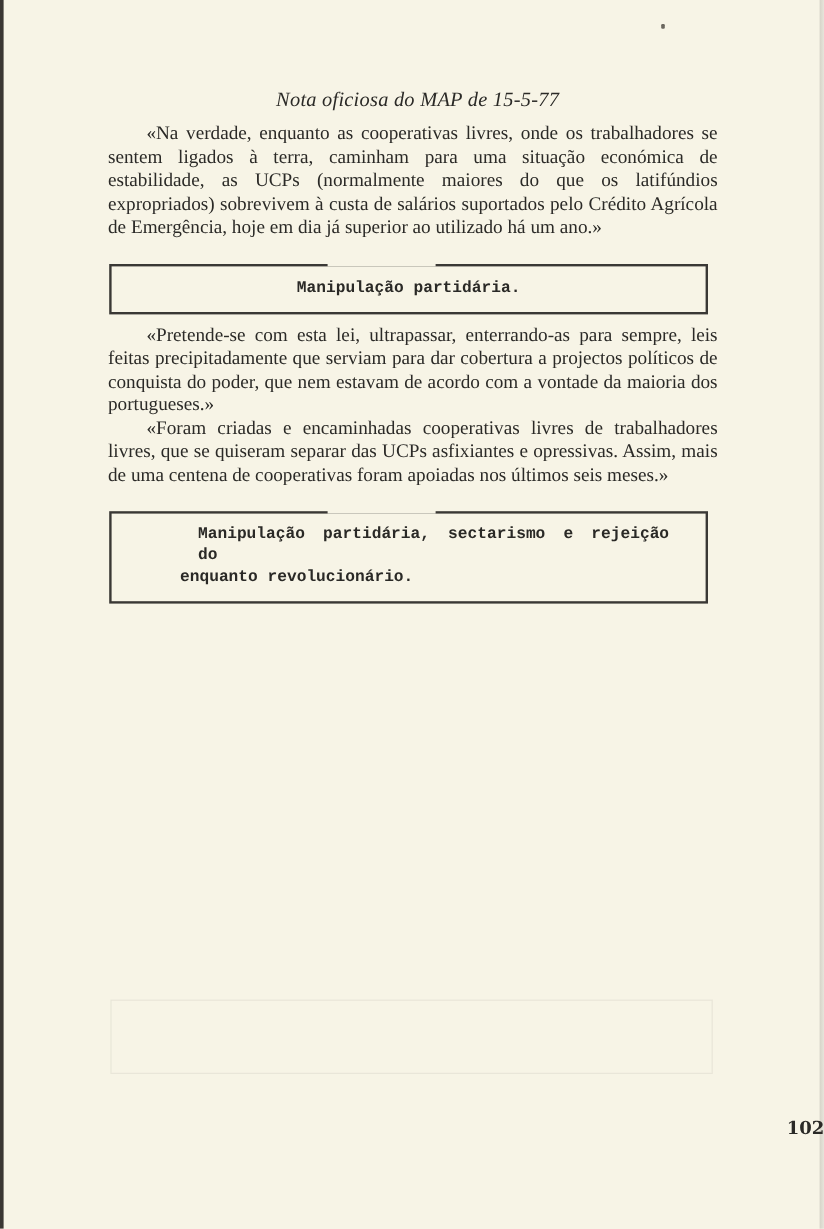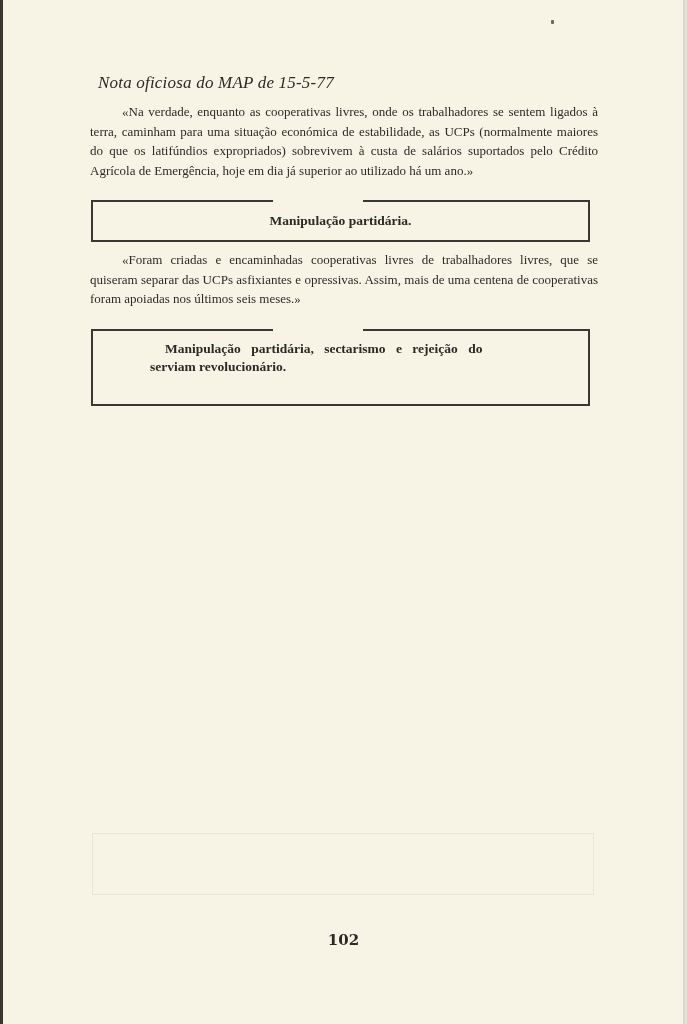--- a/index.html
+++ b/index.html
@@ -32,43 +32,44 @@
       left: 90px;
       top: 72px;
       width: 508px;
     }
     .heading-italic {
       font-style: italic;
       font-size: 17px;
       letter-spacing: 0.2px;
       margin: 0 0 0 8px;
       line-height: 22px;
+      text-align: center;
     }
     .heading-italic.second {
       margin-top: 14px;
     }
     .para {
-      font-size: 13px;
+      font-size: 16px;
       line-height: 19.5px;
       text-align: justify;
       text-indent: 32px;
       margin: 0;
       hyphens: none;
     }
     .section-first { margin-top: 8px; }
     .box {
       position: relative;
       border-left: 2px solid #3a3835;
       border-right: 2px solid #3a3835;
       border-top: 2px solid #3a3835;
       border-bottom: 2px solid #3a3835;
       margin-left: 1px;
       width: 499px;
       box-sizing: border-box;
-      font-family: Liberation Serif, serif;
+      font-family: Liberation Mono, monospace;
       font-weight: bold;
       color: #2a2926;
     }
     .box1 {
       margin-top: 20px;
       height: 42px;
       display: flex;
       align-items: center;
       justify-content: center;
       font-size: 13.5px;
@@ -96,21 +97,21 @@
       position: absolute;
       top: -3px;
       height: 3px;
       background: #f7f4e6;
     }
     .page-number {
       position: absolute;
       left: 0;
       width: 687px;
       top: 931px;
-      text-align: center;
+      text-align: right;
       font-family: "DejaVu Serif", "Liberation Serif", serif;
       font-weight: bold;
       font-size: 15px;
       color: #2b2a27;
     }
     .bleed-box {
       position: absolute;
       left: 92px;
       top: 833px;
       width: 500px;
@@ -142,24 +143,25 @@
     <p class="para">«Na verdade, enquanto as cooperativas livres, onde os trabalhadores se sentem ligados à terra, caminham para uma situação económica de estabilidade, as UCPs (normalmente maiores do que os latifúndios expropriados) sobrevivem à custa de salários suportados pelo Crédito Agrícola de Emergência, hoje em dia já superior ao utilizado há um ano.»</p>
   </div>
 
   <div class="box box1">
     <span class="box-gap" style="left:180px; width:90px;"></span>
     <span>Manipulação partidária.</span>
   </div>
 
 
   <div class="section-first">
+    <p class="para">«Pretende-se com esta lei, ultrapassar, enterrando-as para sempre, leis feitas precipitadamente que serviam para dar cobertura a projectos políticos de conquista do poder, que nem estavam de acordo com a vontade da maioria dos portugueses.»</p>
     <p class="para">«Foram criadas e encaminhadas cooperativas livres de trabalhadores livres, que se quiseram separar das UCPs asfixiantes e opressivas. Assim, mais de uma centena de cooperativas foram apoiadas nos últimos seis meses.»</p>
   </div>
 
   <div class="box box2">
     <span class="box-gap" style="left:180px; width:90px;"></span>
     <span class="line-1">Manipulação partidária, sectarismo e rejeição do</span>
-    <span class="line-2">serviam revolucionário.</span>
+    <span class="line-2">enquanto revolucionário.</span>
   </div>
 
 </div>
 
 <div class="page-number">102</div>
 
 </body></html>

